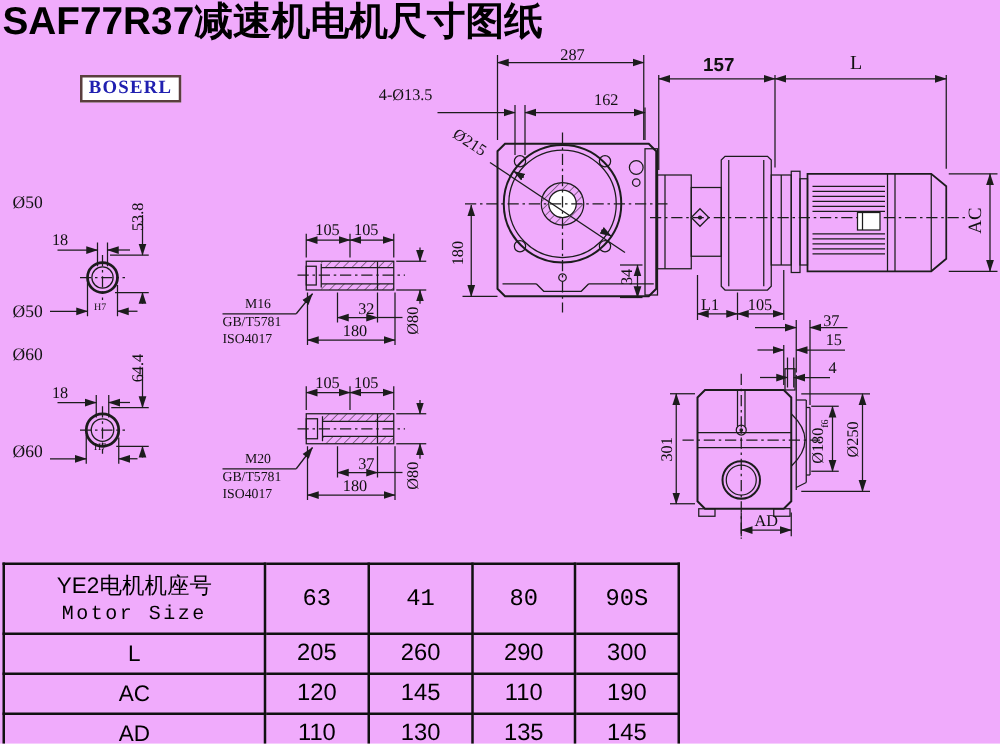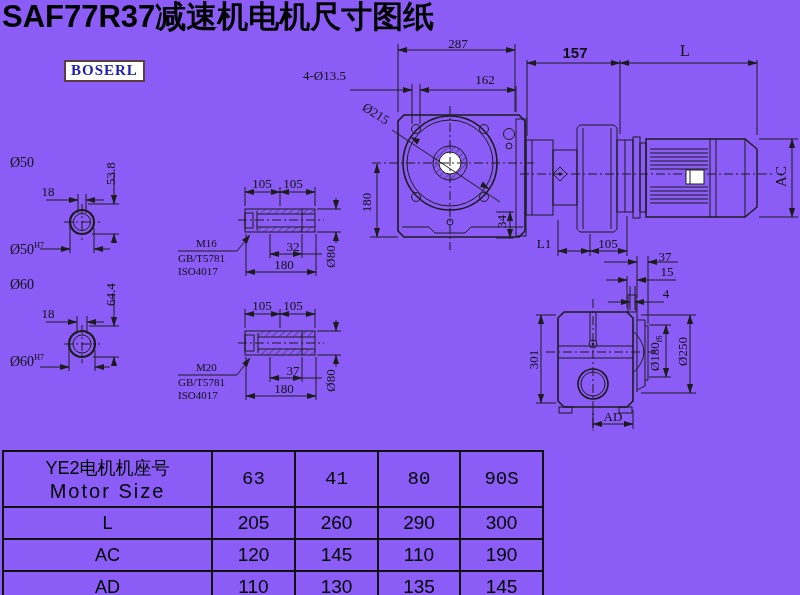--- a/index.html
+++ b/index.html
@@ -1,38 +1,38 @@
 <!DOCTYPE html>
 <html><head>
 <meta charset="utf-8">
 <style>
   html,body { margin:0; padding:0; background:#fff; }
-  .page { position:relative; width:800px; height:595px; background:#8b5cf6; overflow:hidden;
+  .page { position:relative; width:800px; height:595px; background:#f0abfc; overflow:hidden;
           font-family:"Liberation Serif", serif; color:#111; }
   .title { position:absolute; left:2px; top:-4px; font-family:"Liberation Sans", sans-serif;
            font-weight:bold; font-size:31px; white-space:nowrap; letter-spacing:0px; color:#000; }
   .logo { position:absolute; left:64px; top:60px; border:2px solid #5a3e3e; padding:0px 5px 1px 5px;
           font-family:"Liberation Serif", serif; font-weight:bold; font-size:15px; color:#2020b0;
           letter-spacing:1px; background:#fff; }
   .lab { position:absolute; white-space:nowrap; font-size:13px; line-height:13px; color:#111;
          text-align:center; }
   .sm  { font-size:11px; line-height:11px; }
   .v   { transform:rotate(-90deg); transform-origin:center center; }
   .r33 { transform:rotate(33deg); transform-origin:center center; }
   .bold157 { font-family:"Liberation Sans", sans-serif; font-weight:bold; font-size:15px; }
   .llab { text-align:left; }
-  sup { font-size:8px; }
+  sup { font-size:8px;margin-left:41px; }
   sub { font-size:8px; }
   svg { position:absolute; left:0; top:0; }
   table.dims { position:absolute; left:2px; top:450px; border-collapse:collapse;
                table-layout:fixed; font-family:"Liberation Sans", sans-serif; }
   table.dims td, table.dims th { border:2px solid #111; text-align:center; vertical-align:middle;
                font-weight:normal; color:#000; padding:4px; }
   .hdr-cn { font-size:18px; line-height:24px; }
-  .hdr-en { font-family:Liberation Sans, sans-serif; font-size:20px; line-height:22px; letter-spacing:2px; }
+  .hdr-en { font-family:Liberation Mono, monospace; font-size:16px; line-height:22px; letter-spacing:2px; }
   .colh { font-size:19px;font-family:Liberation Mono, monospace; }
   .cellv { font-size:19px; }
   .rowl { font-size:18px; }
 </style>
 </head>
 <body>
 
 <div class="page">
 
   <div class="title">SAF77R37减速机电机尺寸图纸</div>
@@ -317,21 +317,21 @@
 
   <div class="lab" style="left:443px;top:37px;width:30px">287</div>
   <div class="lab llab" style="left:303px;top:69px">4-Ø13.5</div>
   <div class="lab" style="left:470px;top:73px;width:30px">162</div>
   <div class="lab bold157" style="left:559px;top:46px;width:32px">157</div>
   <div class="lab" style="left:680px;top:44px;font-size:16px">L</div>
   <div class="lab r33" style="left:351px;top:107px;width:50px">Ø215</div>
   <div class="lab v" style="left:351px;top:196px;width:30px">180</div>
   <div class="lab v" style="left:486px;top:215px;width:30px">34</div>
   <div class="lab v" style="left:766px;top:170px;width:30px;font-size:15px">AC</div>
-  <div class="lab" style="left:532px;top:237px;width:24px">L1</div>
+  <div class="lab" style="left:556px;top:237px;width:24px">L1</div>
   <div class="lab" style="left:593px;top:237px;width:30px">105</div>
 
   <div class="lab" style="left:652px;top:250px;width:26px">37</div>
   <div class="lab" style="left:654px;top:265px;width:26px">15</div>
   <div class="lab" style="left:655px;top:287px;width:22px">4</div>
   <div class="lab v" style="left:518px;top:353px;width:30px">301</div>
   <div class="lab v" style="left:629px;top:344px;width:56px"><span>Ø180</span><sub>f6</sub></div>
   <div class="lab v" style="left:661px;top:345px;width:42px">Ø250</div>
   <div class="lab" style="left:598px;top:410px;width:30px">AD</div>
 

